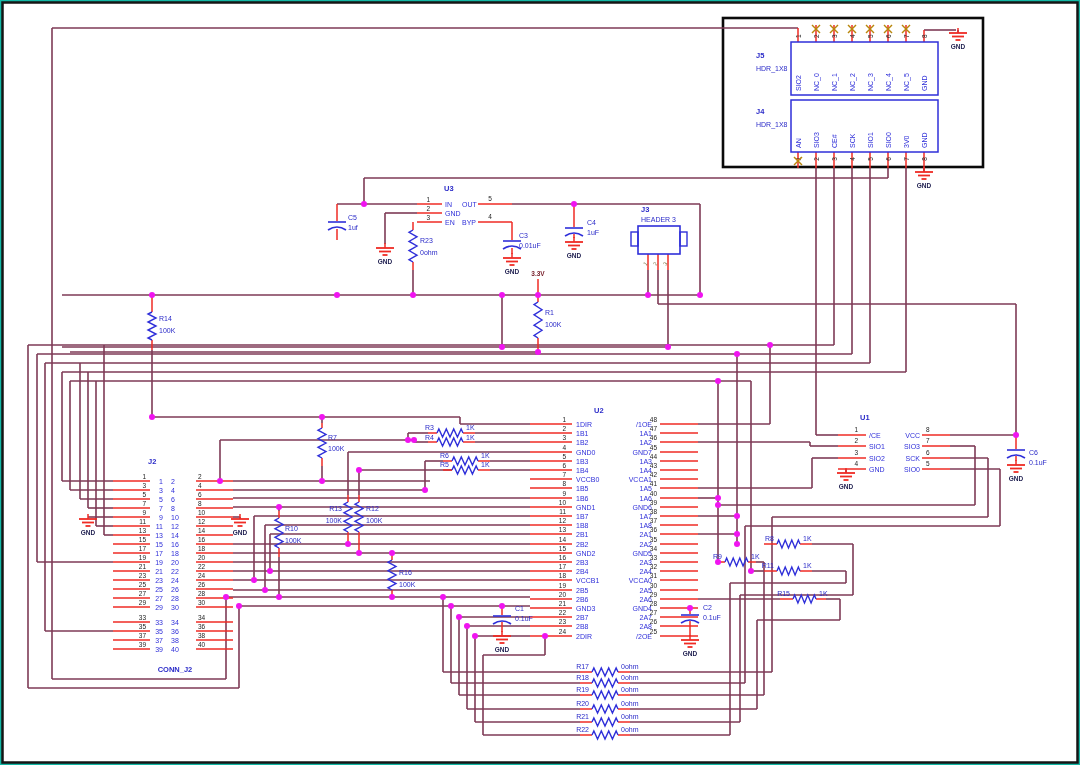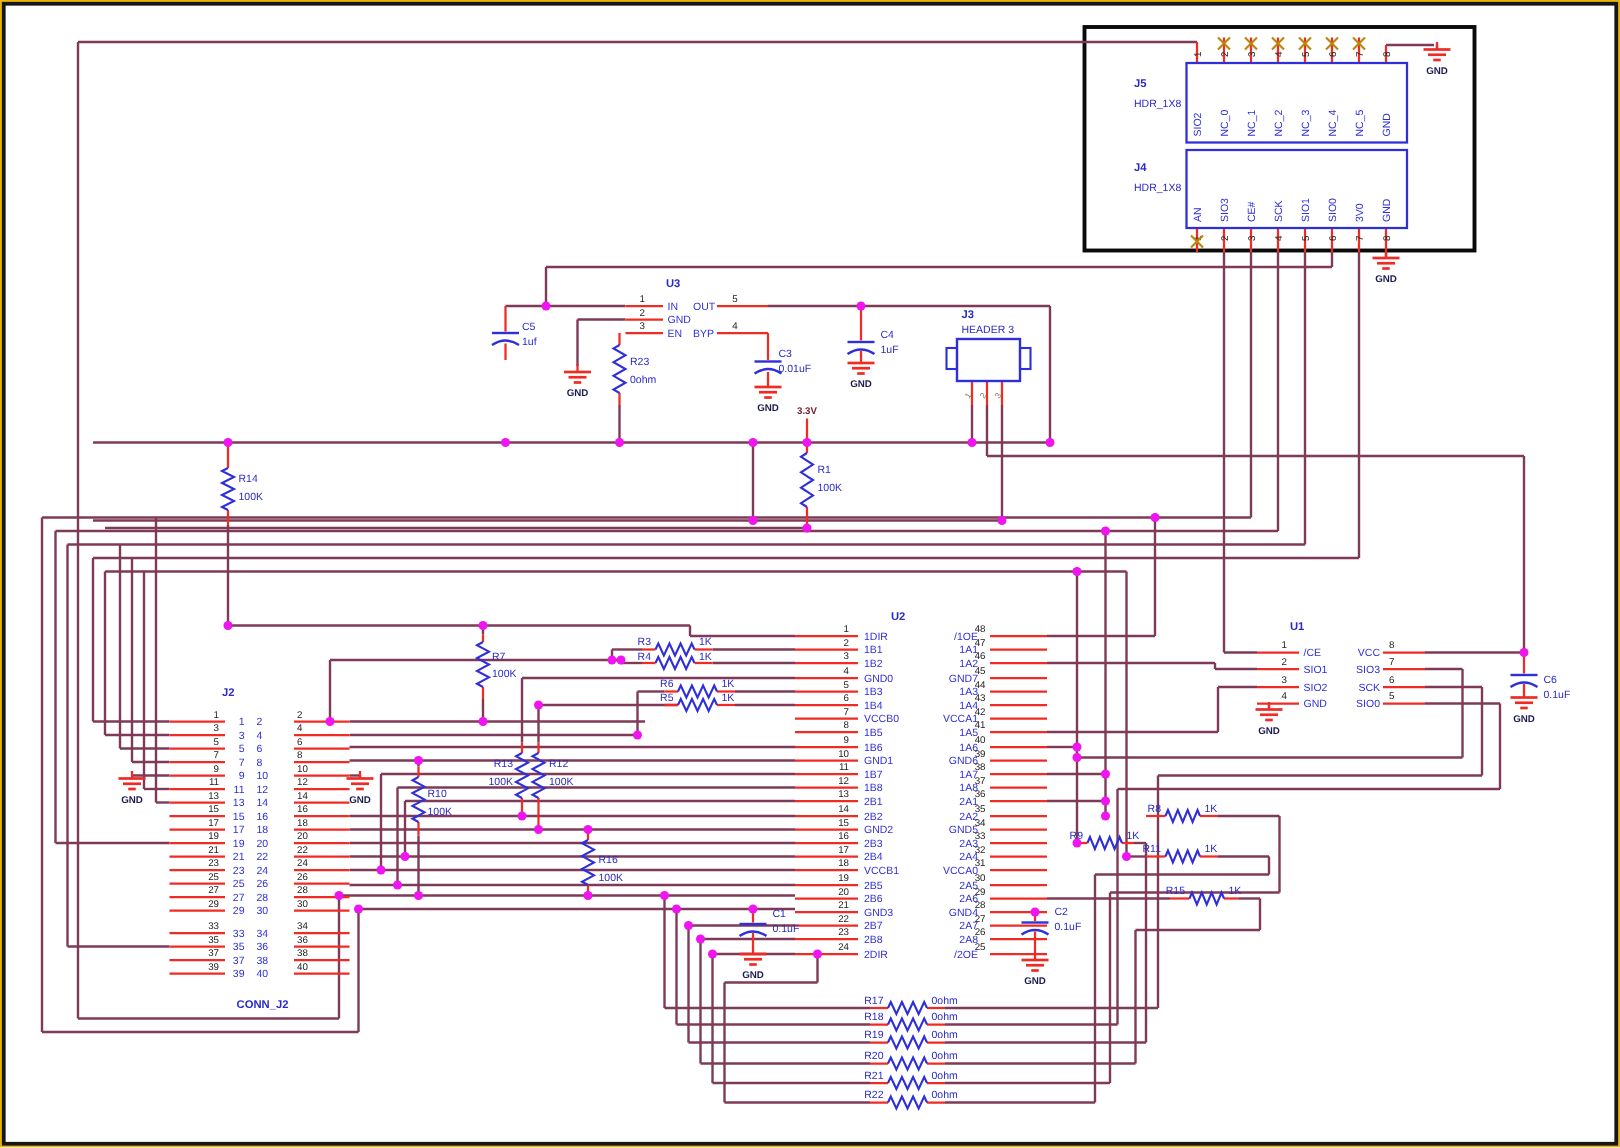--- a/index.html
+++ b/index.html
@@ -1,16 +1,16 @@
 <!DOCTYPE html>
 <html><head>
 <meta charset="utf-8">
 <style>
   html,body{margin:0;padding:0;background:#ffffff;}
-  #stage{position:relative;width:1080px;height:765px;background:#eab308;overflow:hidden;}
+  #stage{position:relative;width:1080px;height:765px;background:#14b8a6;overflow:hidden;}
   svg{display:block;}
   text{font-family:"Liberation Sans", sans-serif;}
   .nm{font-size:7px;}
   .num{font-size:6.5px;}
   .ref{font-size:7.5px;font-weight:bold;}
   .val{font-size:7px;}
   .gl{font-size:6.5px;font-weight:bold;}
   .pw{font-size:6.5px;font-weight:bold;}
   .tiny{font-size:5.5px;}
 </style>

